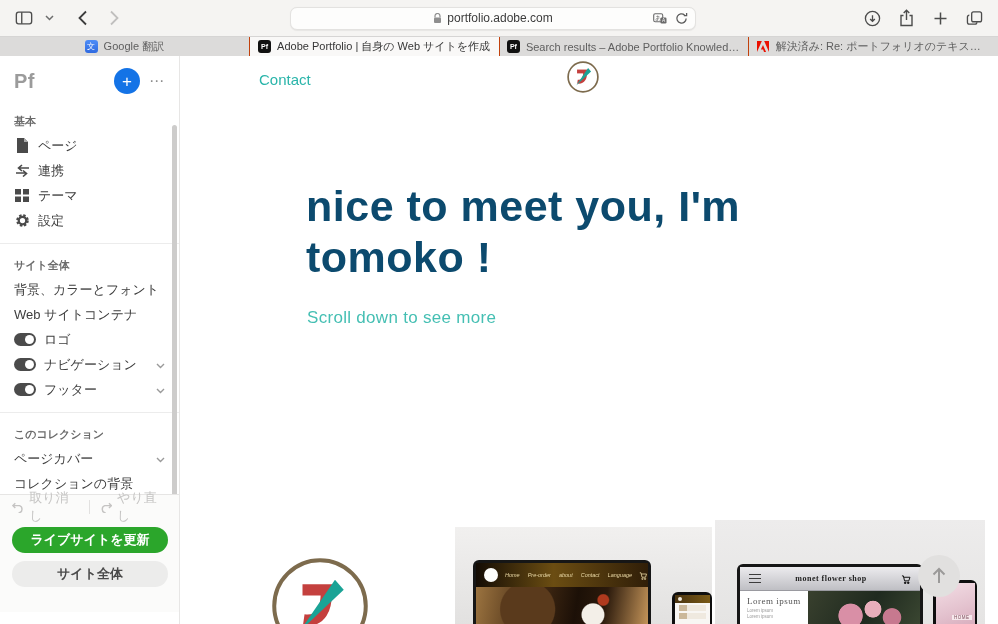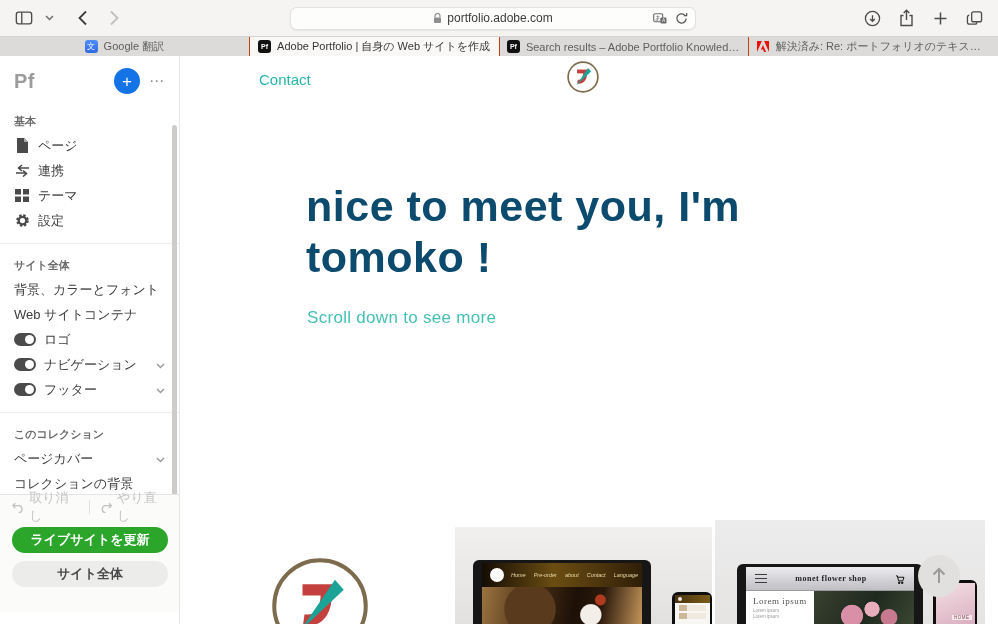--- a/index.html
+++ b/index.html
@@ -59,21 +59,21 @@
   .site-logo-sm { position:absolute; left:386px; top:4px; width:34px; height:34px; }
   .hero-heading { position:absolute; left:126px; top:125px; width:495px; font-size:43px; line-height:1.18; font-weight:bold; letter-spacing:.5px; color:#0c4a6e; }
   .hero-sub { position:absolute; left:127px; top:252px; font-size:17px; color:#45bfb3; letter-spacing:.3px; }
 
   .big-logo { position:absolute; left:90px; top:500px; width:100px; height:100px; }
 
   .shot { position:absolute; overflow:hidden; }
   .shot1 { left:275px; top:471px; width:257px; height:97px; background:linear-gradient(#f1f0ef,#e2e1e0); }
   .shot2 { left:535px; top:464px; width:270px; height:104px; background:linear-gradient(#edecec,#e5e4e3); }
 
-  .laptop { position:absolute; background:#161616; border-radius:6px 6px 0 0; padding:3px 9px 0; }
+  .laptop { position:absolute; background:#161616; border-radius:6px 6px 0 0; padding:3px 3px 0; }
   .laptop1 { left:18px; top:33px; width:178px; height:64px; }
   .laptop2 { left:22px; top:44px; width:186px; height:60px; }
   .screen { width:100%; height:100%; overflow:hidden; background:#fff; display:flex; flex-direction:column; }
 
   .coffee-nav { height:24px; background:linear-gradient(90deg,#140c04,#6b4d12 45%,#301e08); display:flex; align-items:center; padding:0 8px; gap:7px; }
   .coffee-logo { width:14px; height:14px; border-radius:50%; background:#fdfdfb; flex:0 0 auto; }
   .coffee-menu { display:flex; gap:8px; flex:1; justify-content:center; }
   .coffee-menu span { font-size:5.5px; font-style:italic; color:#ead9a6; white-space:nowrap; }
   .coffee-cart { color:#ead9a6; }
   .coffee-photo { flex:1; background:

